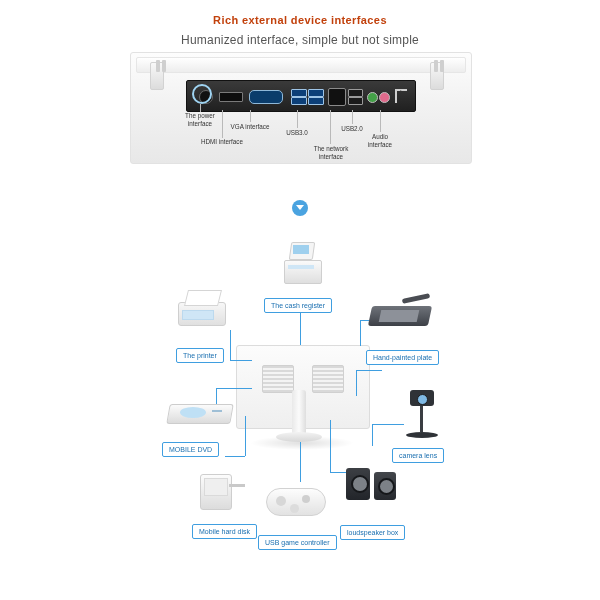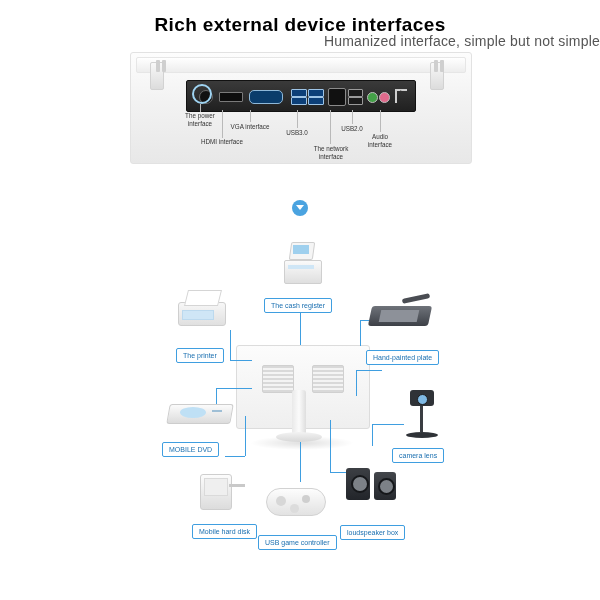--- a/index.html
+++ b/index.html
@@ -8,25 +8,25 @@
     background:#ffffff;
     font-family:"Liberation Sans", sans-serif;
     position:relative;
     overflow:hidden;
   }
   .stage{position:absolute;left:0;top:0;width:600px;height:600px;}
 
   
   .title{
     position:absolute;left:0;top:14px;width:600px;text-align:center;
-    font-size:19px;font-weight:bold;color:#000000;letter-spacing:.4px;
+    font-size:11px;font-weight:bold;color:#c2410c;letter-spacing:.4px;
   }
   .subtitle{
-    position:absolute;left:0;top:33px;width:600px;text-align:right;
-    font-size:14px;color:#555;letter-spacing:.2px;
+    position:absolute;left:0;top:33px;width:600px;text-align:center;
+    font-size:12px;color:#555;letter-spacing:.2px;
   }
 
   
   .panel{
     position:absolute;left:130px;top:52px;width:340px;height:110px;
     background:linear-gradient(180deg,#fdfdfd 0%,#f2f2f2 45%,#e8e8e8 100%);
     border:1px solid #e2e2e2;border-radius:3px;
   }
   .panel-top-edge{
     position:absolute;left:136px;top:57px;width:328px;height:14px;

